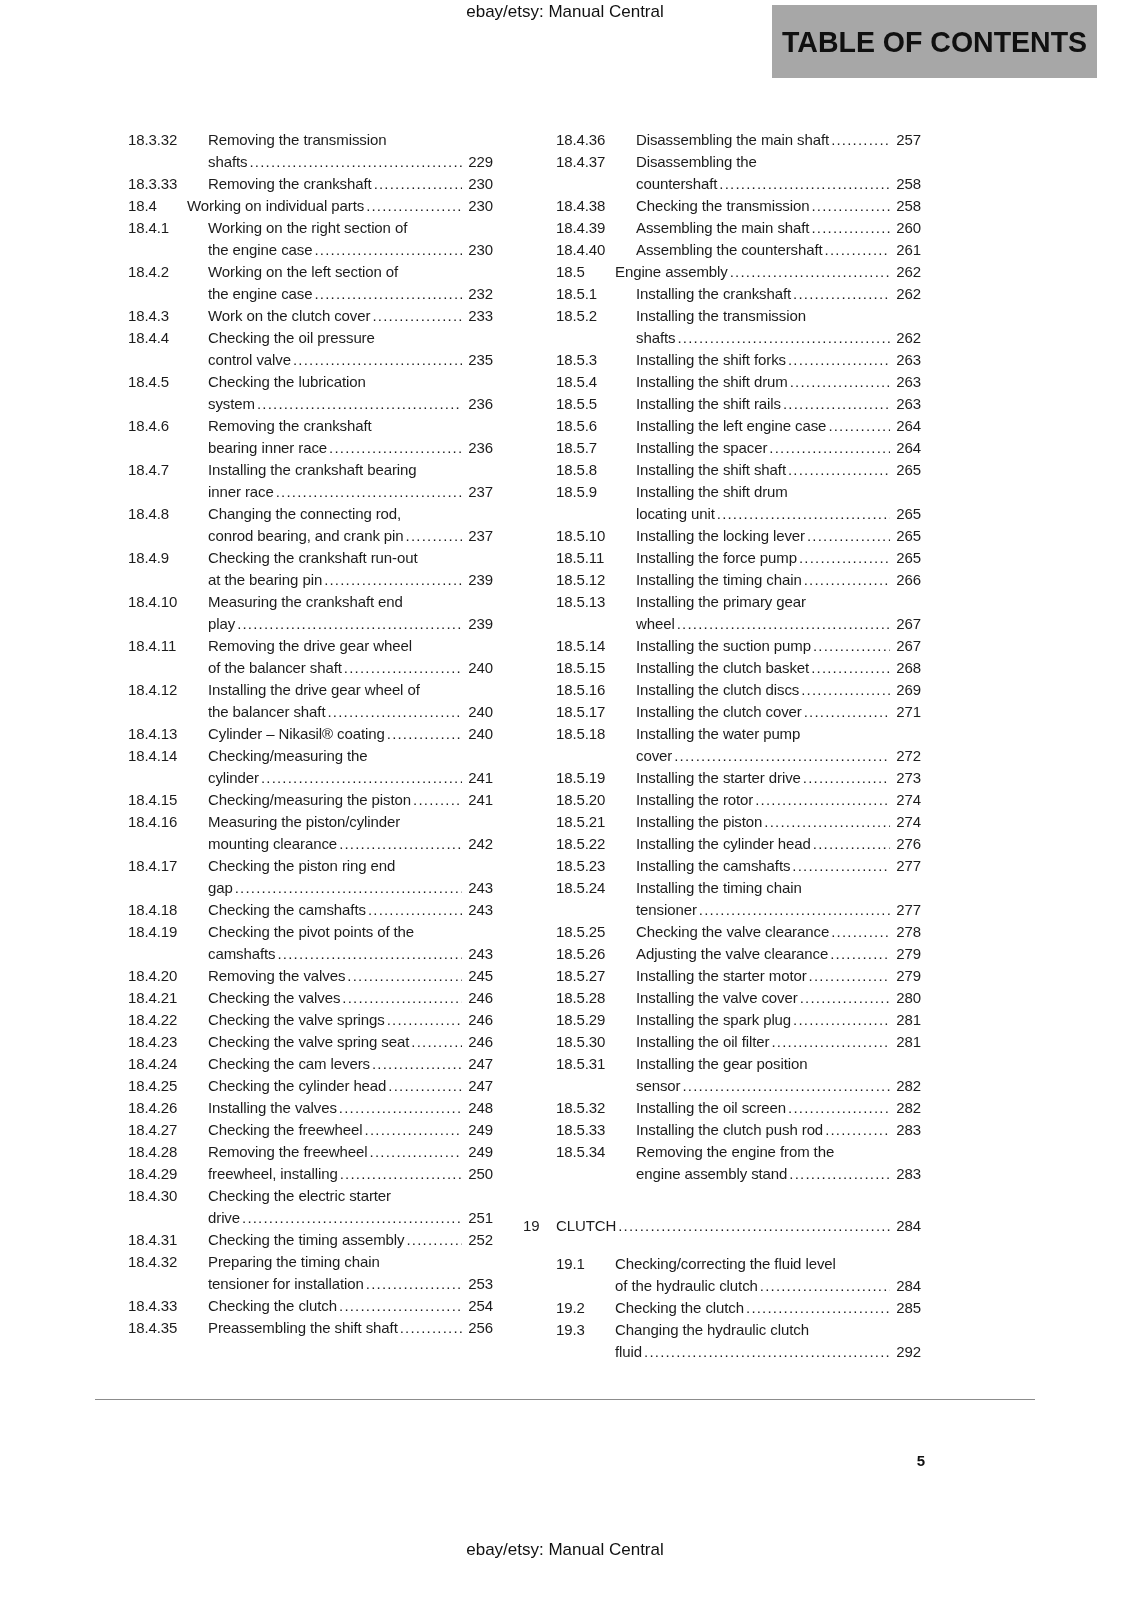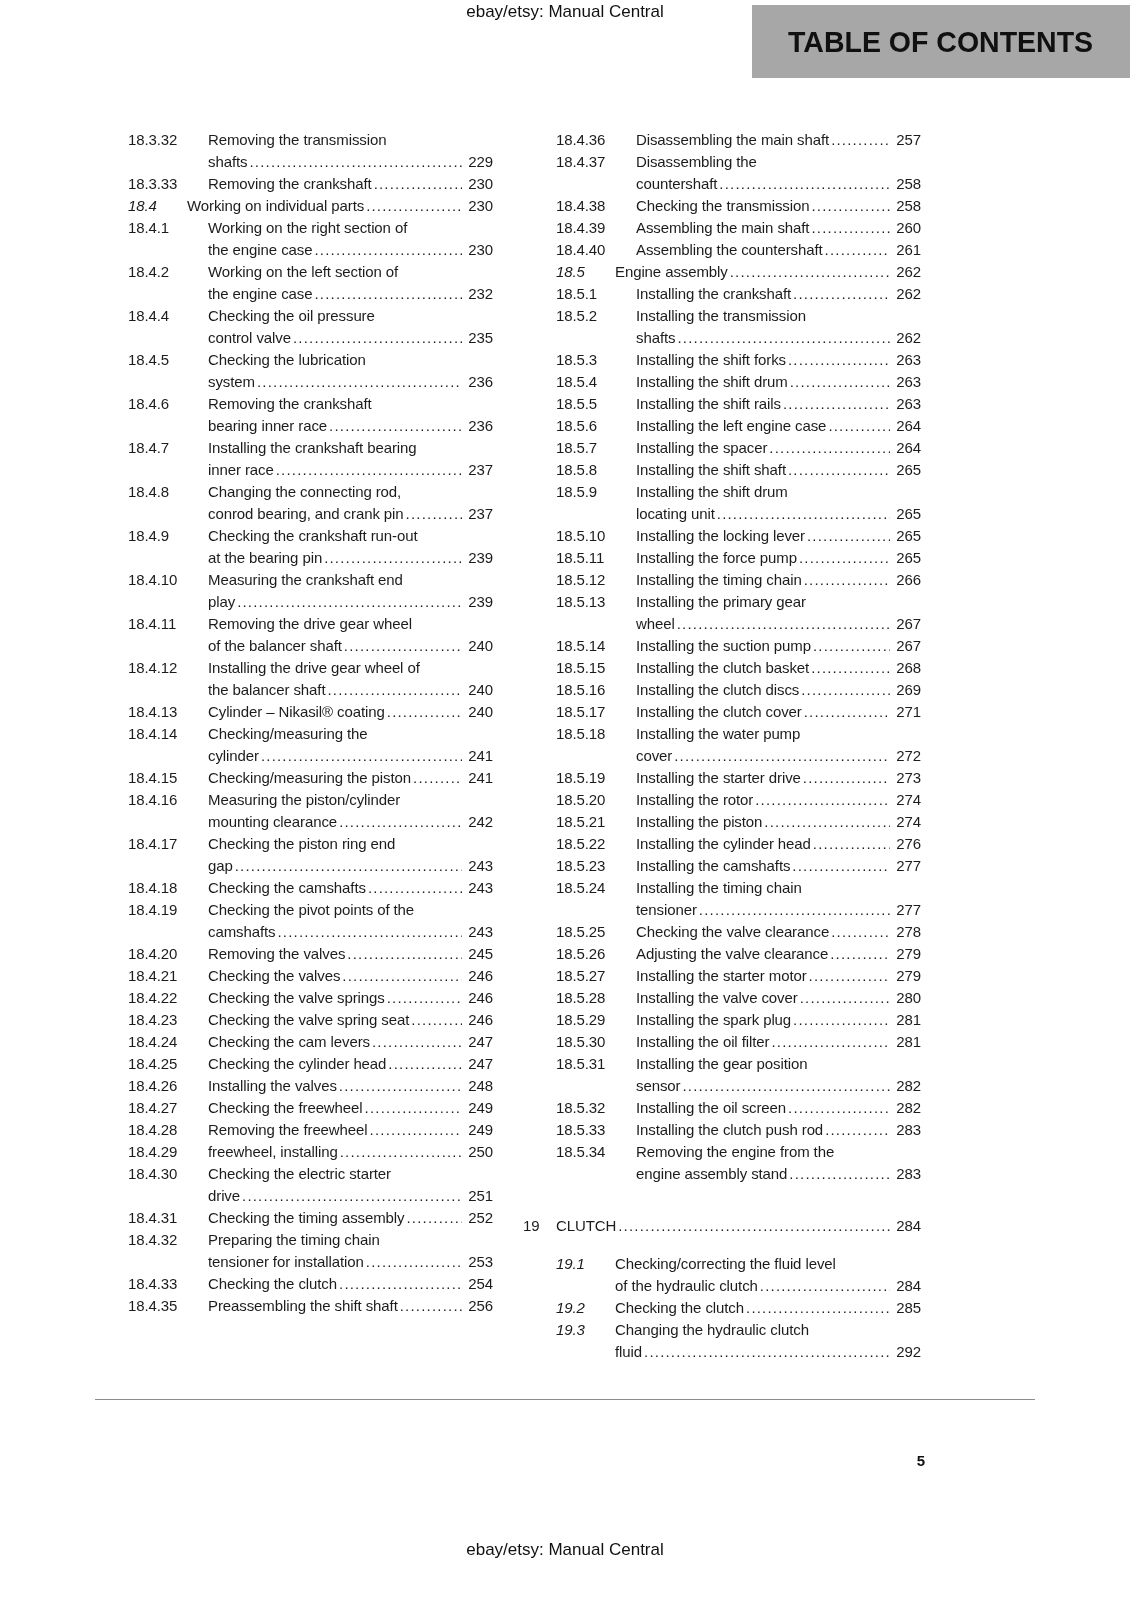--- a/index.html
+++ b/index.html
@@ -4,33 +4,34 @@
 <style>
   html,body { margin:0; padding:0; background:#ffffff; }
   .page {
     position:relative;
     width:1130px;
     height:1600px;
     background:#ffffff;
     font-family:"Liberation Sans", sans-serif;
     color:#1c1c1c;
     overflow:hidden;
+    border-radius:19px;
   }
   .top-title {
     position:absolute;
     top:0px; left:0; width:100%;
     text-align:center;
     font-size:17px;
     line-height:24px;
     color:#111;
   }
   .toc-banner {
     position:absolute;
-    left:752px; top:5px;
-    width:378px; height:73px;
+    left:772px; top:5px;
+    width:325px; height:73px;
     background:#a7a7a7;
     display:flex;
     align-items:center;
     justify-content:center;
   }
   .toc-banner .banner-label {
     font-size:30px;
     font-weight:bold;
     color:#101010;
     letter-spacing:0px;
@@ -49,21 +50,21 @@
     width:398px;
     font-size:15px;
     line-height:22px;
     letter-spacing:-0.1px;
   }
   .entry { display:flex; align-items:flex-start; }
   .lvl-sub, .lvl-section { margin-left:33px; }
   .lvl-chapter { margin-top:30px; margin-bottom:16px; }
   .num { flex:0 0 auto; }
   .lvl-sub .num { width:80px; }
-  .lvl-section .num { width:59px;font-style:italic; }
+  .lvl-section .num { width:59px; }
   .lvl-chapter .num { width:33px; }
   .body { flex:1 1 auto; min-width:0; }
   .line.last { display:flex; align-items:baseline; }
   .ttl { white-space:nowrap; }
   .dots {
     flex:1 1 auto;
     overflow:hidden;
     white-space:nowrap;
     min-width:6px;
     margin:0 3px 0 2px;
@@ -157,20 +158,30 @@
           <div class="body">
             <div class="line"><span class="ttl">Working on the left section of</span></div>
             <div class="line last">
               <span class="ttl">the engine case</span>
               <span class="dots"></span>
               <span class="pg">232</span>
             </div>
           </div>
         </div>
         <div class="entry lvl-sub">
+          <span class="num">18.4.3</span>
+          <div class="body">
+            <div class="line last">
+              <span class="ttl">Work on the clutch cover</span>
+              <span class="dots"></span>
+              <span class="pg">233</span>
+            </div>
+          </div>
+        </div>
+        <div class="entry lvl-sub">
           <span class="num">18.4.4</span>
           <div class="body">
             <div class="line"><span class="ttl">Checking the oil pressure</span></div>
             <div class="line last">
               <span class="ttl">control valve</span>
               <span class="dots"></span>
               <span class="pg">235</span>
             </div>
           </div>
         </div>

